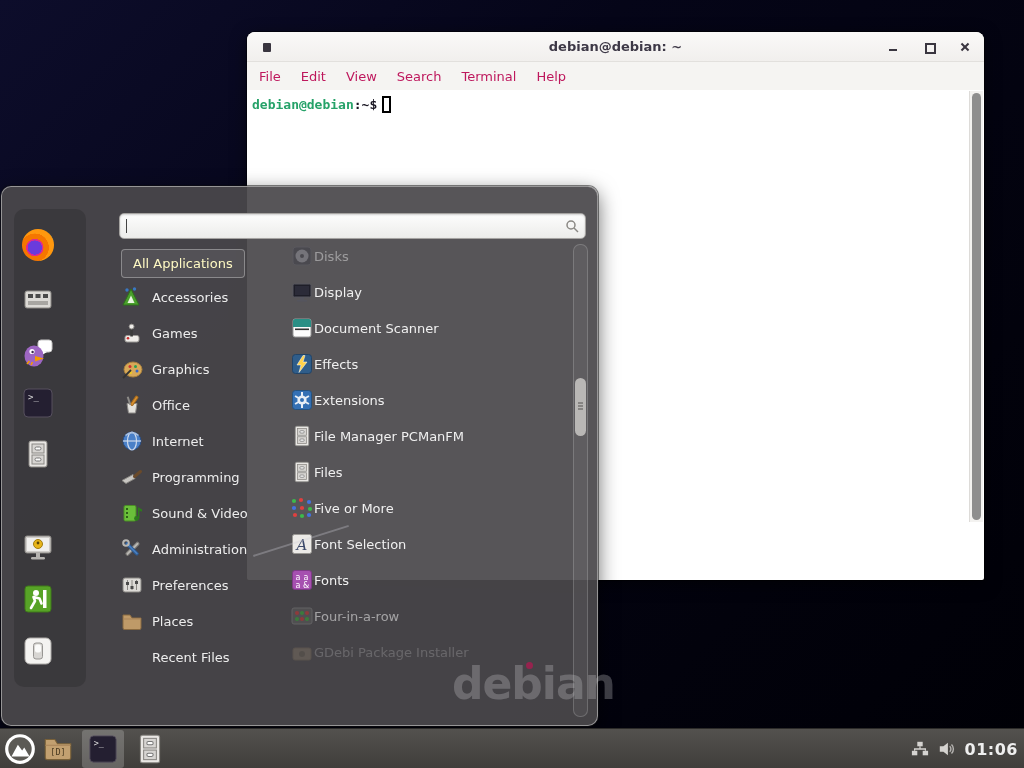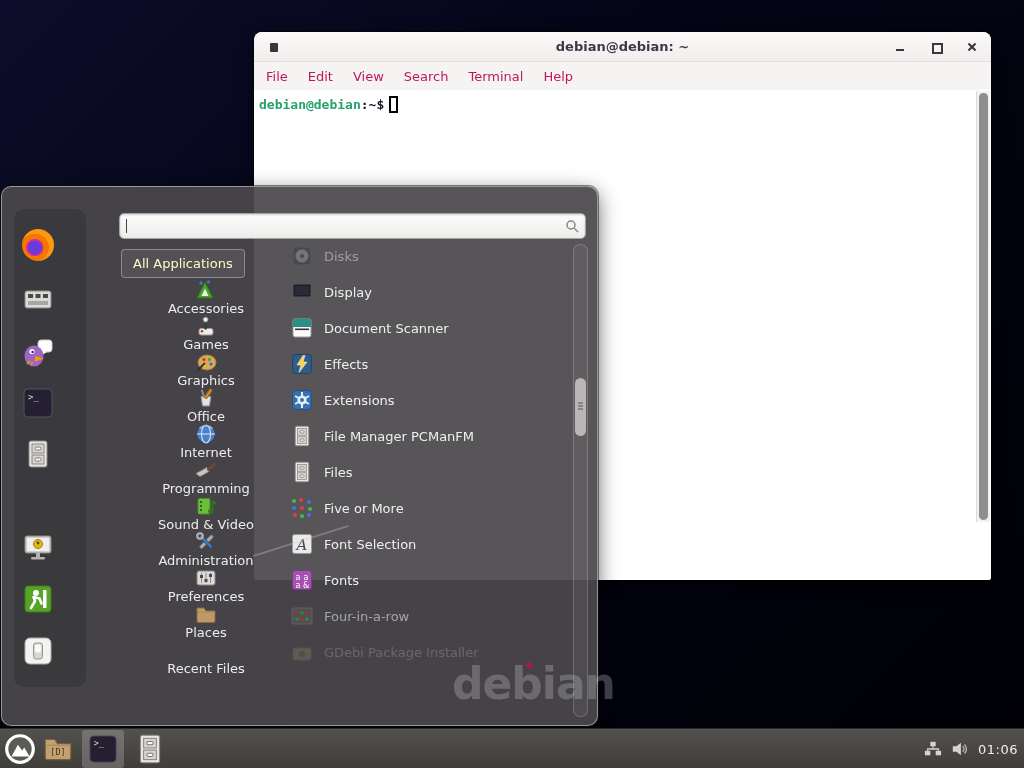--- a/index.html
+++ b/index.html
@@ -11,21 +11,21 @@
   
   .wp-line { position:absolute; left:253px; top:555px; width:100px; height:2px;
              background:rgba(205,205,215,.32); transform:rotate(-17.5deg); transform-origin:0 0; z-index:3; }
   .watermark { position:absolute; left:452px; top:658px; z-index:3;
                font-size:44px; font-weight:bold; letter-spacing:-1px;
                color:rgba(200,198,202,.30);text-align:right; }
   .watermark .idot { position:absolute; left:74px; top:4px; width:7px; height:7px;
                      border-radius:50%; background:rgba(215,10,83,.55); }
 
   
-  .term { position:absolute; left:254px; top:32px; width:737px; height:548px; z-index:1;
+  .term { position:absolute; left:247px; top:32px; width:737px; height:548px; z-index:1;
           border-radius:8px 8px 2px 2px; background:#fff;
           box-shadow:0 0 0 1px rgba(0,0,0,.45), 0 4px 16px rgba(0,0,0,.55); }
   .term-titlebar { position:relative; height:30px; border-radius:8px 8px 0 0;
                    background:linear-gradient(#faf9f8,#f1efed); border-bottom:1px solid #e2e0dd;
                    display:flex; align-items:center; justify-content:center; }
   .term-title { font-size:13px; font-weight:bold; color:#3d3846; }
   .term-winicon { position:absolute; left:16px; top:11px; width:8px; height:9px;
                   background:#39353f; border-radius:1px; }
   .term-btns { position:absolute; right:12px; top:0; height:30px; display:flex; align-items:center; gap:22px; }
   .tbtn { width:14px; height:14px; position:relative; cursor:default; }
@@ -57,25 +57,25 @@
   .search-input { width:100%; height:100%; border:1px solid #a5a3a1; border-radius:5px;
                   background:linear-gradient(#fdfdfd,#ececea); box-shadow:inset 0 1px 2px rgba(0,0,0,.18);
                   padding:0 24px 0 8px; font-size:13px; color:#333; outline:none; }
   .search-caret { position:absolute; left:7px; top:6px; width:1px; height:14px; background:#444; }
   .search-mag { position:absolute; right:7px; top:6px; width:14px; height:14px; }
   .allapps-btn { position:absolute; left:119px; top:62px; width:124px; height:29px;
                  background:rgba(255,255,255,.08); border:1px solid rgba(255,255,255,.32); border-radius:4px;
                  display:flex; align-items:center; padding-left:11px;
                  font-size:13px; color:#fef9c3; cursor:pointer; }
   .cat-list { position:absolute; left:119px; top:92px; width:170px; }
-  .cat-row { height:36px; display:flex; align-items:center; cursor:pointer;flex-direction:column; }
+  .cat-row { height:36px; display:flex; align-items:center; gap:9px; cursor:pointer; }
   .cat-row .cicon { width:22px; height:22px; flex:0 0 22px; }
   .cat-row .clabel { font-size:13px; color:#ededed; white-space:nowrap; }
   .app-list { position:absolute; left:288px; top:51px; width:280px; }
-  .app-row { height:36px; display:flex; align-items:center; gap:10px; cursor:pointer; }
+  .app-row { height:36px; display:flex; align-items:center; cursor:pointer; }
   .app-row .aicon { width:24px; height:24px; flex:0 0 24px; }
   .app-row .alabel { font-size:13px; color:#f0f0f0; white-space:nowrap; }
   .app-row.fade45 { opacity:.45; } .app-row.fade55 { opacity:.55; } .app-row.fade20 { opacity:.20; }
   .menu-scroll { position:absolute; left:571px; top:57px; width:15px; height:473px;
                  background:rgba(255,255,255,.05); border:1px solid rgba(255,255,255,.18); border-radius:7px; }
   .menu-scroll .thumb { position:absolute; left:1px; right:1px; top:133px; height:58px;
                         background:#b9b7b5; border-radius:6px; }
   .menu-scroll .grip { position:absolute; left:4px; top:157px; width:5px; height:1.5px; background:#868482;
                        box-shadow:0 3px 0 #868482, 0 6px 0 #868482; }
 
@@ -86,21 +86,21 @@
 
   
   .taskbar { position:absolute; left:0; top:728px; width:1024px; height:40px; z-index:4;
              background:linear-gradient(#53514e,#403e3b); border-top:1px solid #2c2b29; }
   .tb-item { position:absolute; top:3px; width:34px; height:34px; cursor:pointer; }
   .tb-active { position:absolute; left:82px; top:1px; width:42px; height:38px;
                background:rgba(255,255,255,.20); border-radius:3px; cursor:pointer;
                display:flex; align-items:center; justify-content:center; }
   .tray { position:absolute; right:6px; top:0; height:40px; display:flex; align-items:center; gap:9px; }
   .tray-ic { width:18px; height:18px; cursor:pointer; }
-  .tb-clock { font-size:13px; font-weight:normal; color:#efefef; letter-spacing:.5px; cursor:default; }
+  .tb-clock { font-size:16px; font-weight:bold; color:#efefef; letter-spacing:.5px; cursor:default; }
 </style>
 </head>
 <body>
 
 <div id="screen">
 
   <div class="wp-line"></div>
   <div class="watermark">
     <span>debian</span>
     <span class="idot"></span>

